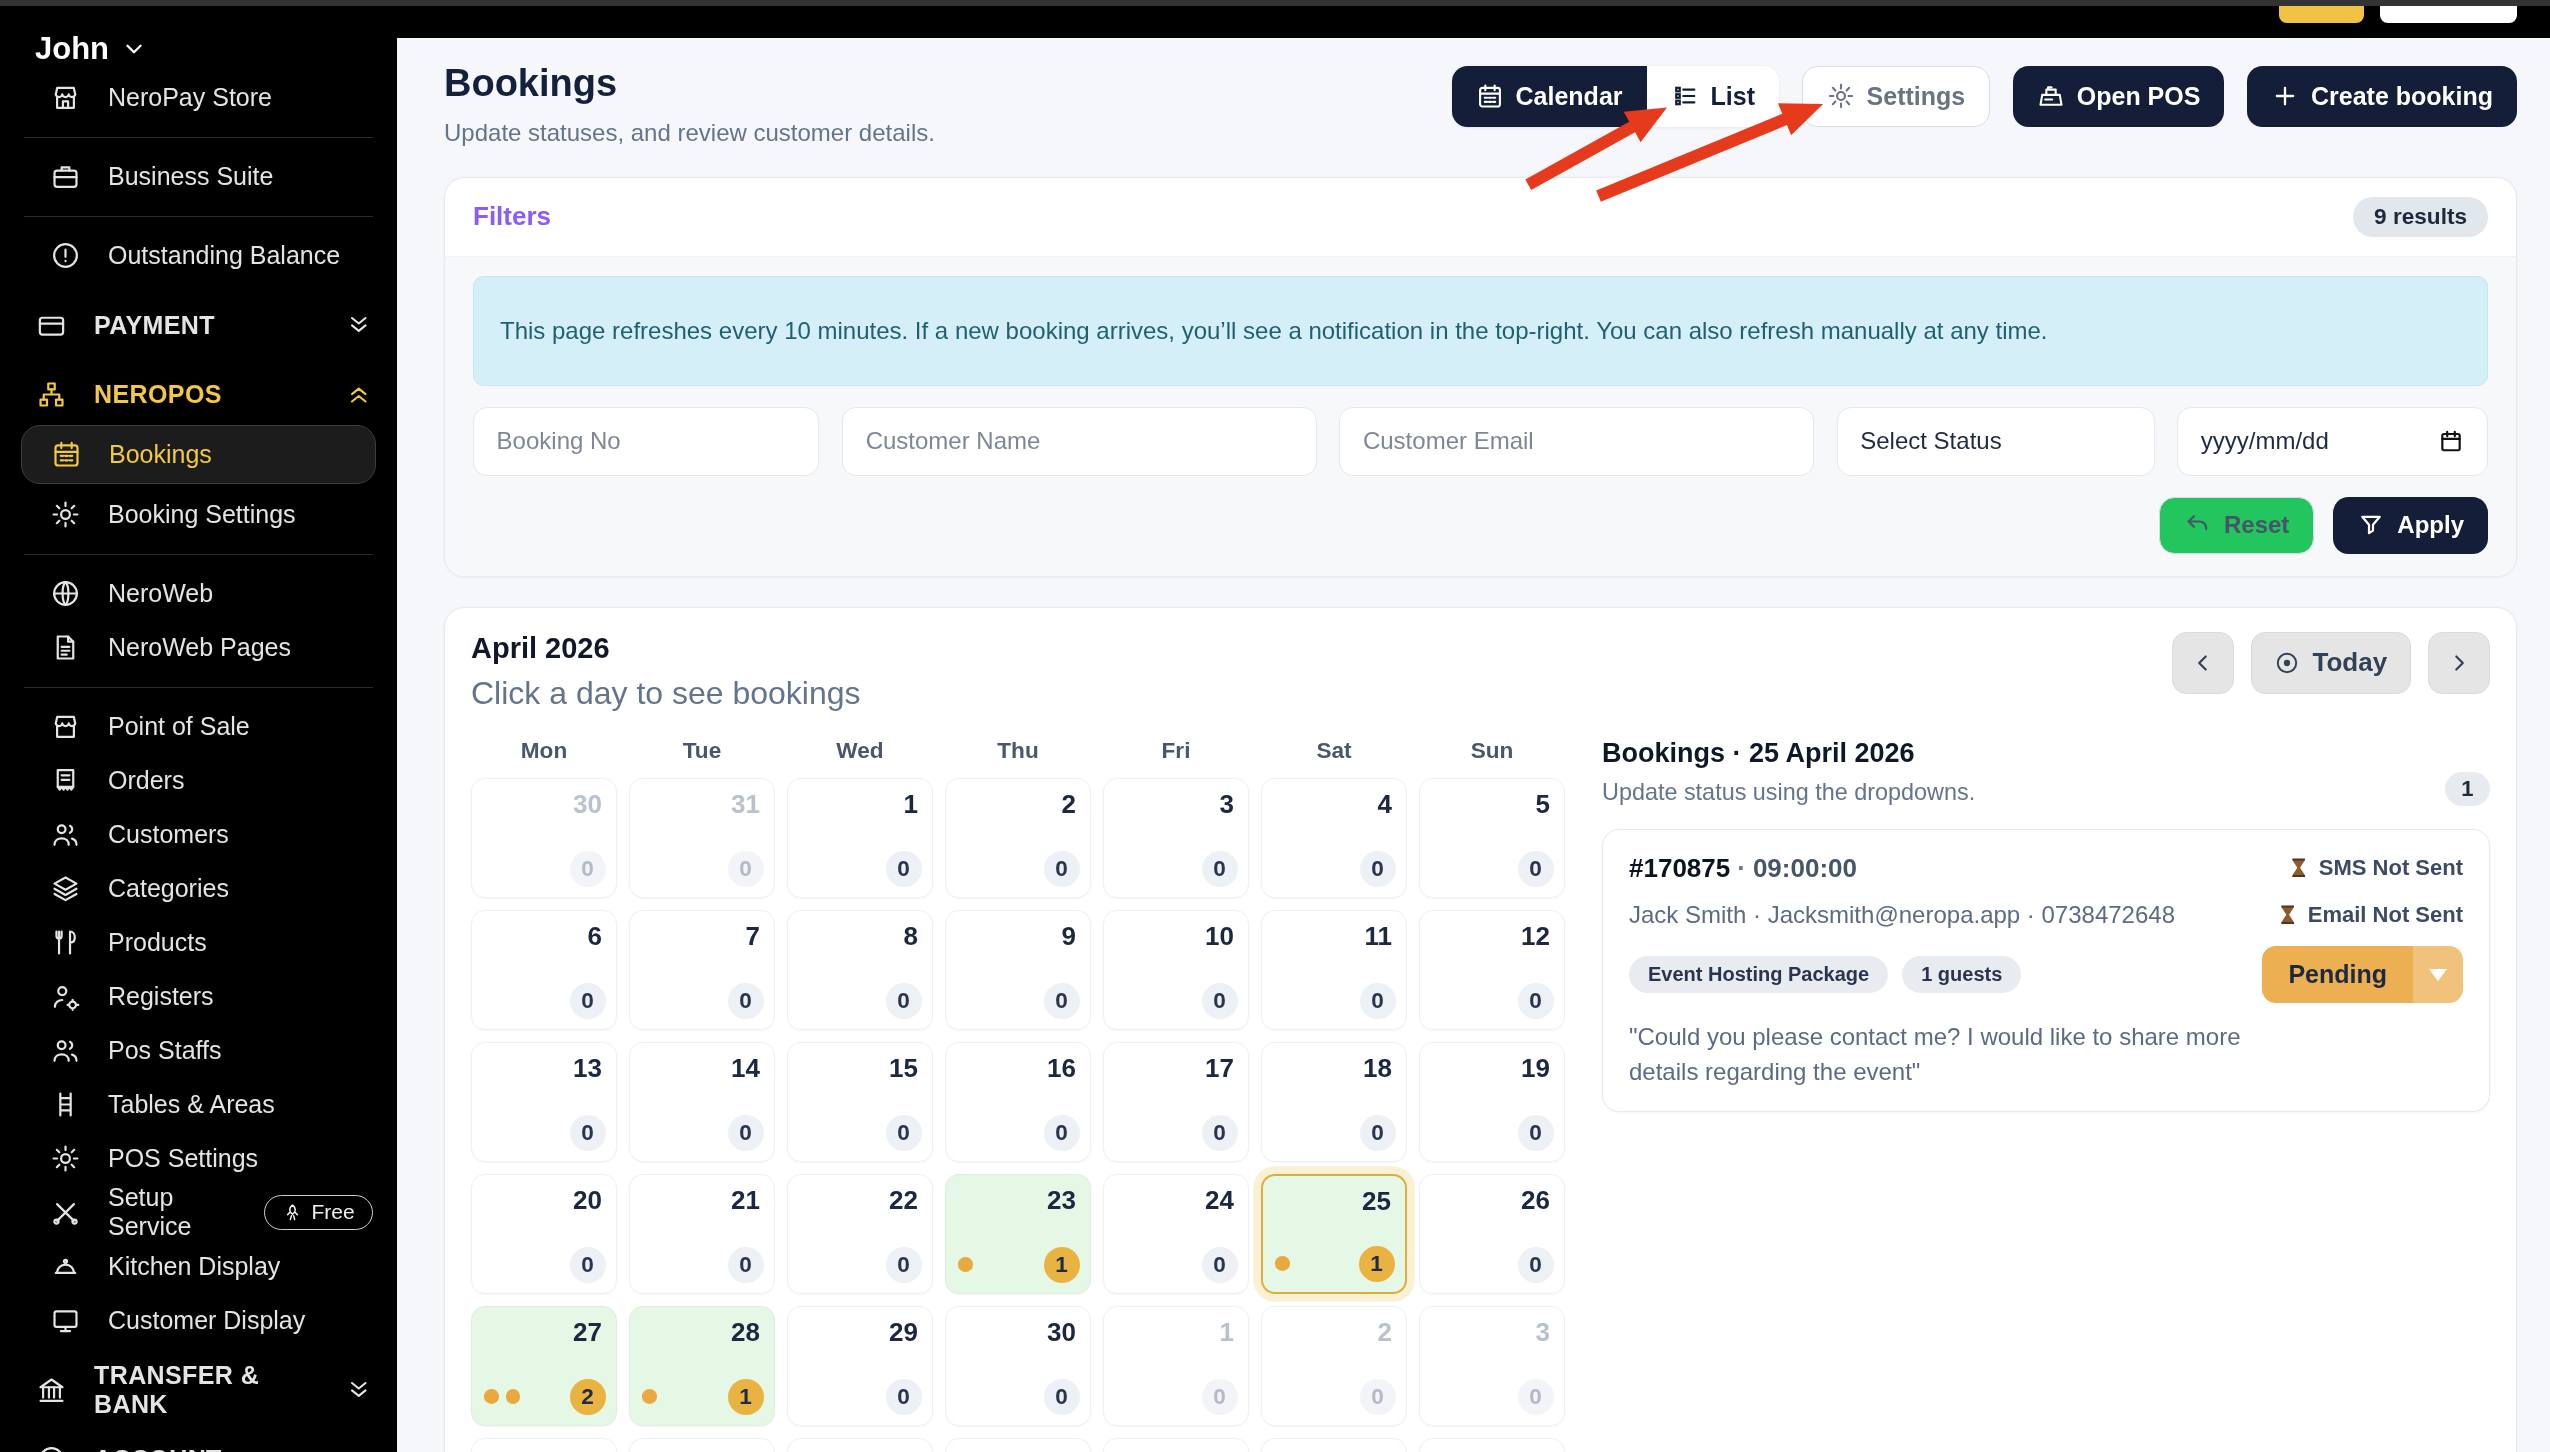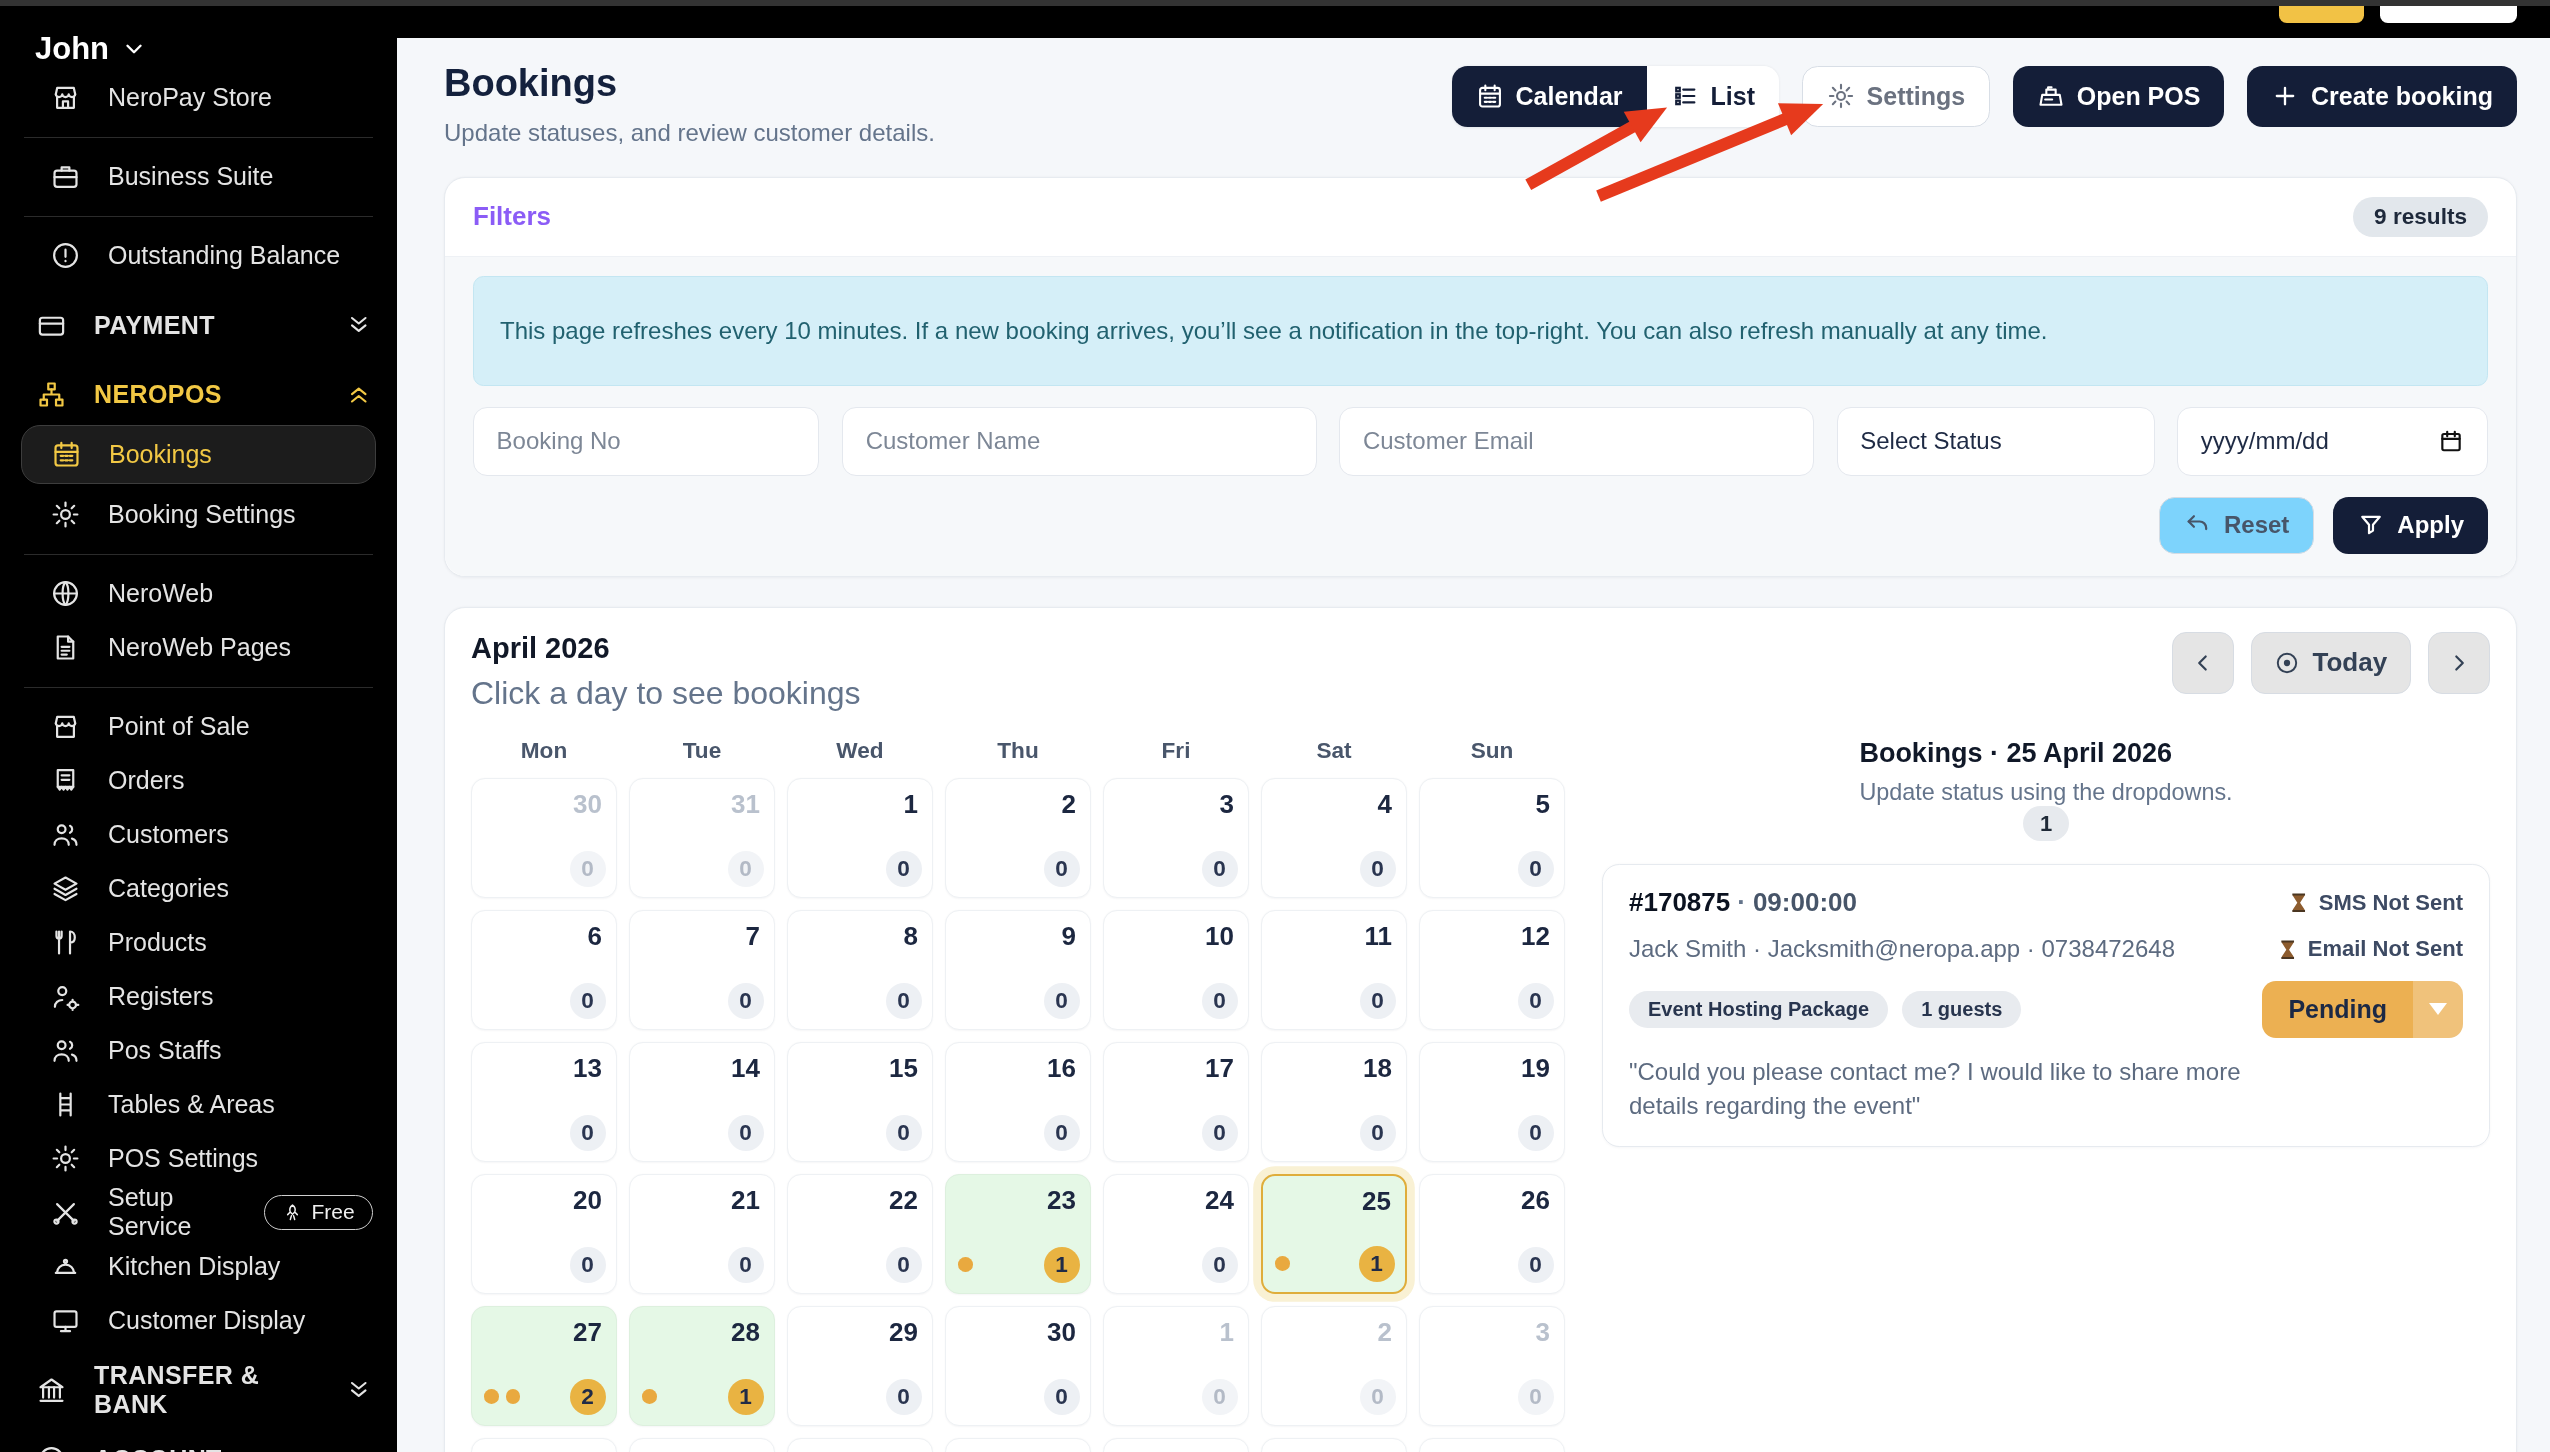--- a/index.html
+++ b/index.html
@@ -56,21 +56,21 @@
   .banner{background:#d5eff8;border:0.9px solid #c3e6f2;border-radius:10.4px;padding:40px 26px;font-size:24px;color:#21616f;}
   .f-row{display:flex;gap:22.6px;margin-top:21px;}
   .f-input{height:69px;background:#fff;border:1.3px solid #e4e8ee;border-radius:14px;font-size:24px;color:#1e2a44;padding:0 22.6px;box-sizing:border-box;display:flex;align-items:center;}
   input.f-input{outline:none;width:100%;}
   input.f-input::placeholder{color:#7d8796;opacity:1;}
   .w-bno{flex:2.1;}.w-cname{flex:3;}.w-cemail{flex:3;}.w-status{flex:1.9;}.w-date{flex:1.85;justify-content:space-between;cursor:pointer;}
   .w-status{cursor:pointer;}
   .w-date svg{width:26px;height:26px;color:#111;}
   .fb-row{display:flex;justify-content:flex-end;gap:19px;margin-top:21px;}
   .btn.sm{height:57px;font-size:24px;}
-  .btn.reset{background:#7dd3fc;border:1.7px solid #d6dce3;color:#475569;}
+  .btn.reset{background:#22c55e;border:1.7px solid #d6dce3;color:#475569;}
 
   
   .cal-card{margin-top:29.5px;height:972px;padding:24px 26px;box-sizing:border-box;}
   .cal-head{display:flex;justify-content:space-between;align-items:flex-start;}
   .cal-month{font-size:29px;font-weight:bold;color:#111827;}
   .cal-hint{font-size:32px;color:#64748b;margin-top:10.4px;}
   .cal-nav{display:flex;gap:17.3px;}
   .nav-btn{height:62px;min-width:62px;border:1.7px solid #d7dce3;border-radius:14px;background:#e5e5e5;display:flex;align-items:center;justify-content:center;gap:12px;font-size:26px;font-weight:bold;color:#334155;cursor:pointer;padding:0 8.7px;box-sizing:border-box;}
   .nav-btn.today{padding:0 22.6px;}
   .nav-btn svg{width:26px;height:26px;}
@@ -85,21 +85,21 @@
   .cal-cell.out .d{color:#b9c1cd;}
   .cal-cell.out .cnt{background:#f2f4f7;color:#b3bac6;}
   .cal-cell.green{background:#e5f8e6;border-color:#ddf0de;}
   .cal-cell .cnt.amber{background:#e9b342;color:#202b47;}
   .cal-cell.sel{border:2.6px solid #dfad3b;box-shadow:0 0 0 7.8px #f9f1d4;}
   .dots{position:absolute;left:12px;bottom:21px;display:flex;gap:7px;}
   .dot{width:14.7px;height:14.7px;border-radius:50%;background:#e9a93f;}
 
   
   .panel{flex:1;margin-left:38px;}
-  .panel-head{display:flex;justify-content:space-between;align-items:center;flex-direction:column;}
+  .panel-head{display:flex;justify-content:space-between;align-items:flex-end;}
   .panel-title{font-size:27px;font-weight:bold;color:#101828;}
   .panel-sub{font-size:23.4px;color:#64748b;margin-top:10.4px;}
   .cnt-badge{background:#e7eaee;border-radius:867px;padding:4.3px 16.5px;font-size:22px;font-weight:bold;color:#1f2937;}
   .bcard{margin-top:22.6px;background:#fff;border:1.3px solid #e6eaef;border-radius:17.3px;padding:22.6px 26px;display:grid;grid-template-columns:1fr auto;row-gap:17.3px;align-items:center;box-shadow:0 0.9px 2.6px rgba(15,23,42,.04);}
   .bid-row{display:flex;align-items:center;gap:7px;}
   .bid{font-size:26px;font-weight:bold;color:#0b1220;}
   .bdot{font-size:26px;font-weight:bold;color:#64748b;}
   .btime{font-size:26px;font-weight:bold;color:#475569;}
   .bcontact{font-size:24px;color:#5d6b80;}
   .bstatus{display:flex;align-items:center;gap:8.7px;justify-content:flex-end;font-size:22px;font-weight:bold;color:#3d4a63;}

